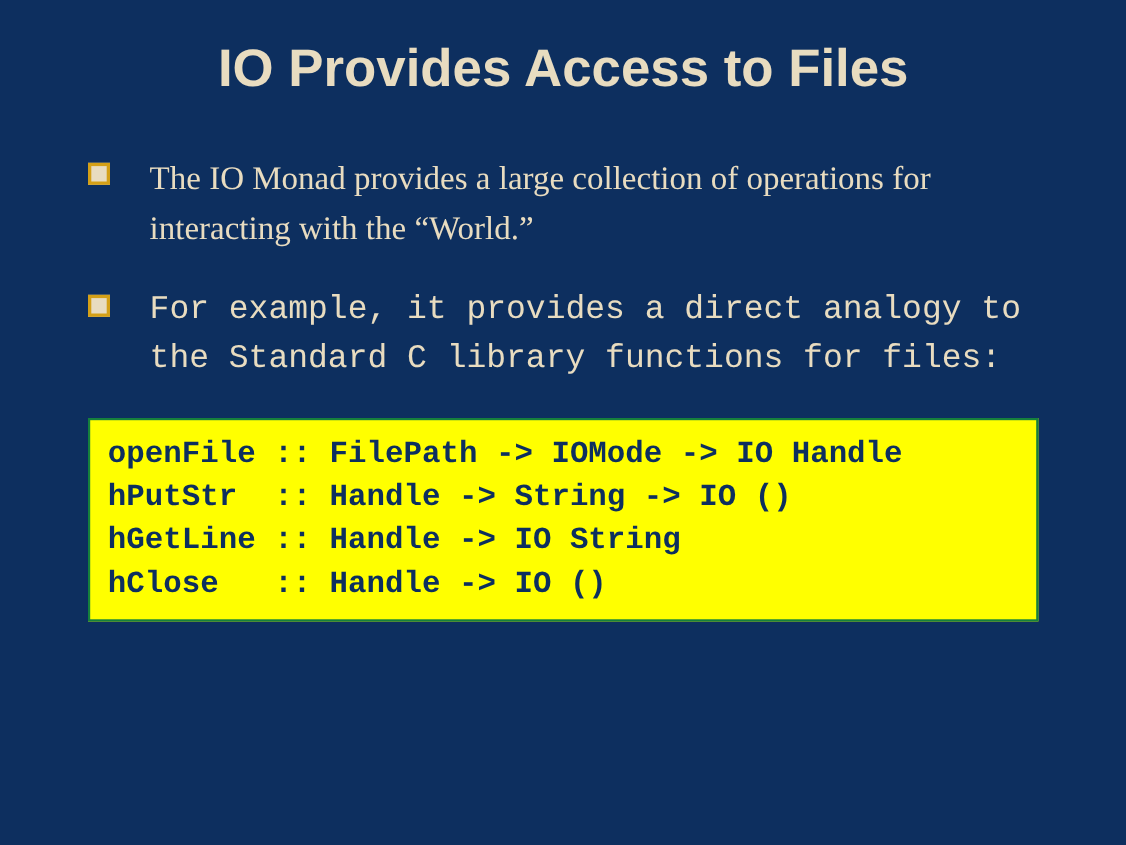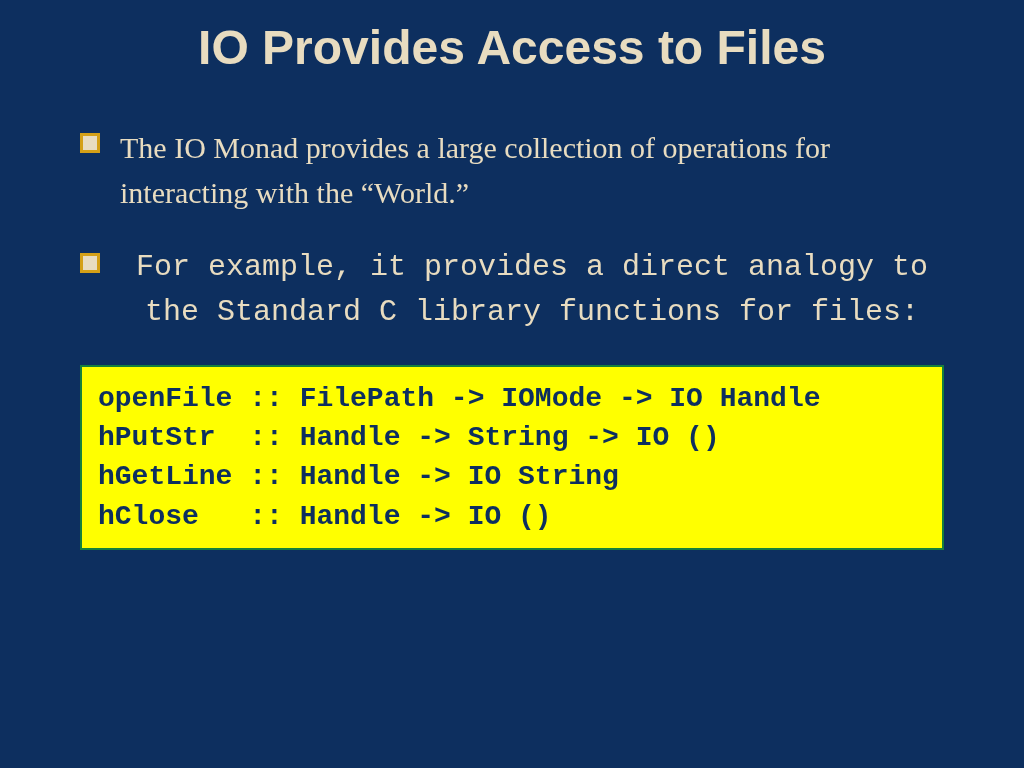--- a/index.html
+++ b/index.html
@@ -10,56 +10,56 @@
     body {
       width: 1024px;
       height: 768px;
       background-color: #0d2f5f;
       font-family: Georgia, 'Times New Roman', serif;
       overflow: hidden;
     }
     .slide {
       width: 100%;
       height: 100%;
-      padding: 20px 80px;
+      padding: 35px 80px;
     }
     .title {
       font-family: 'Comic Sans MS', cursive, sans-serif;
       color: #e8dcc0;
       font-size: 48px;
       font-weight: bold;
       text-align: center;
       margin-bottom: 50px;
     }
     .bullet-list {
       list-style: none;
     }
     .bullet-item {
       display: flex;
       align-items: flex-start;
       margin-bottom: 30px;
+      gap: 16px;
     }
     .bullet-marker {
       width: 20px;
       height: 20px;
       background-color: #e8dcc0;
       border: 3px solid #d4a017;
       flex-shrink: 0;
       margin-top: 8px;
       margin-right: 20px;
     }
     .bullet-text {
       color: #e8dcc0;
       font-size: 30px;
       line-height: 1.5;
     }
     .bullet-text.mono {
       font-family: 'Courier New', monospace;
       letter-spacing: 0px;
-      text-align: center;
     }
     .code-block {
       background-color: #ffff00;
       border: 2px solid #15803d;
       padding: 12px 16px;
       margin-top: 15px;
       font-family: 'Courier New', monospace;
       font-size: 28px;
       font-weight: bold;
       color: #0d2f5f;

